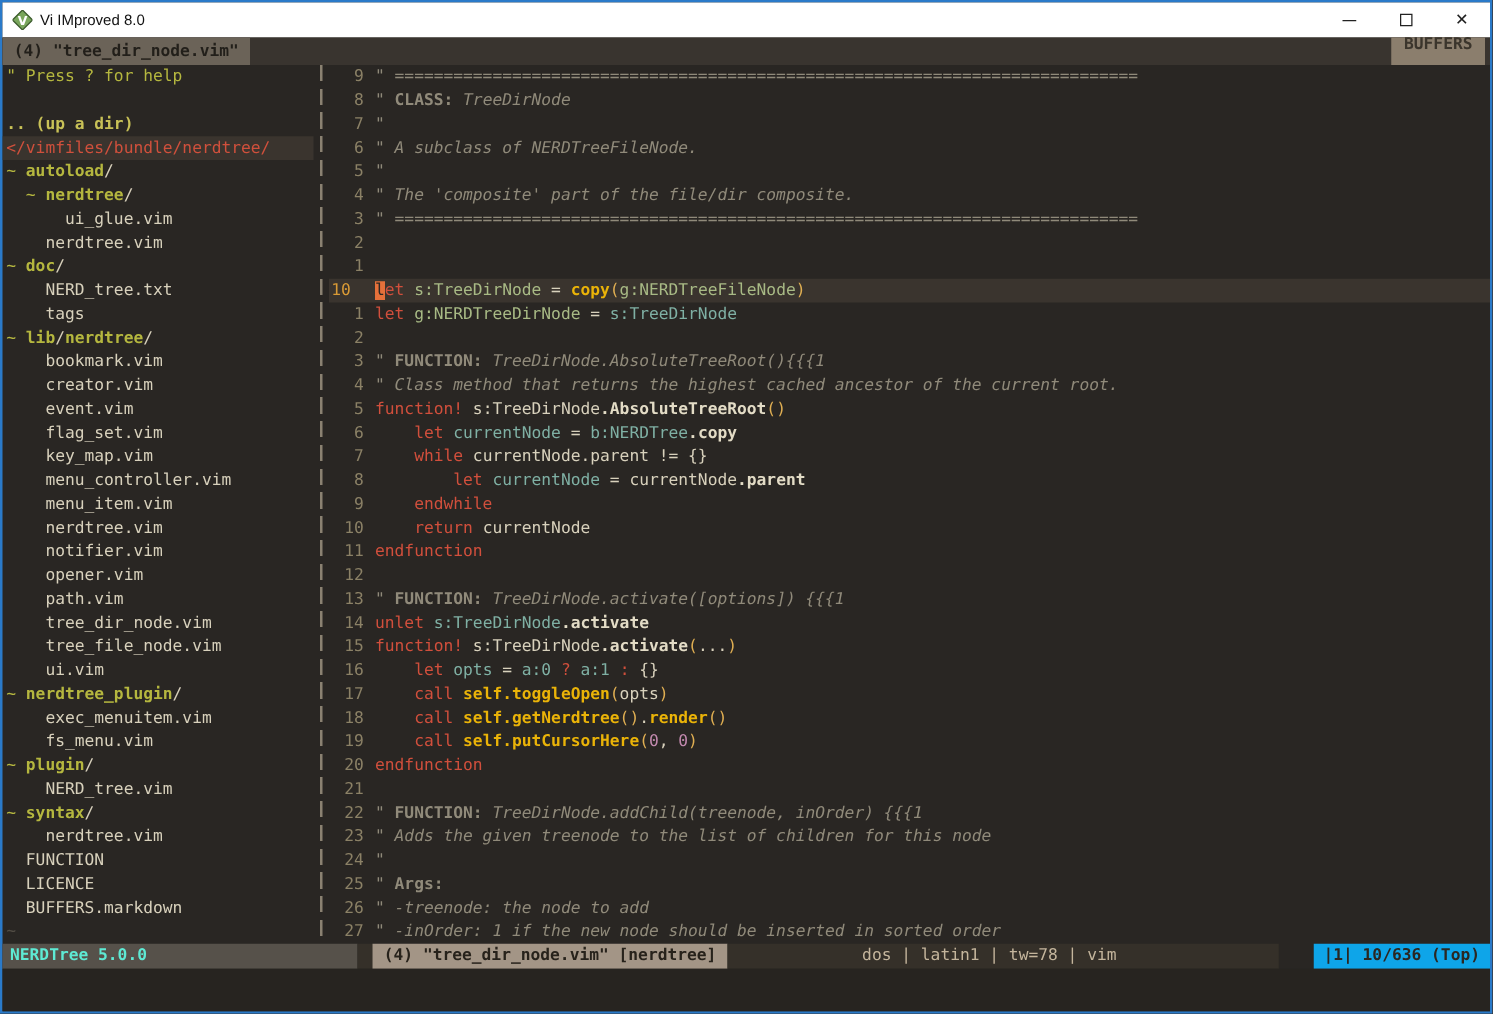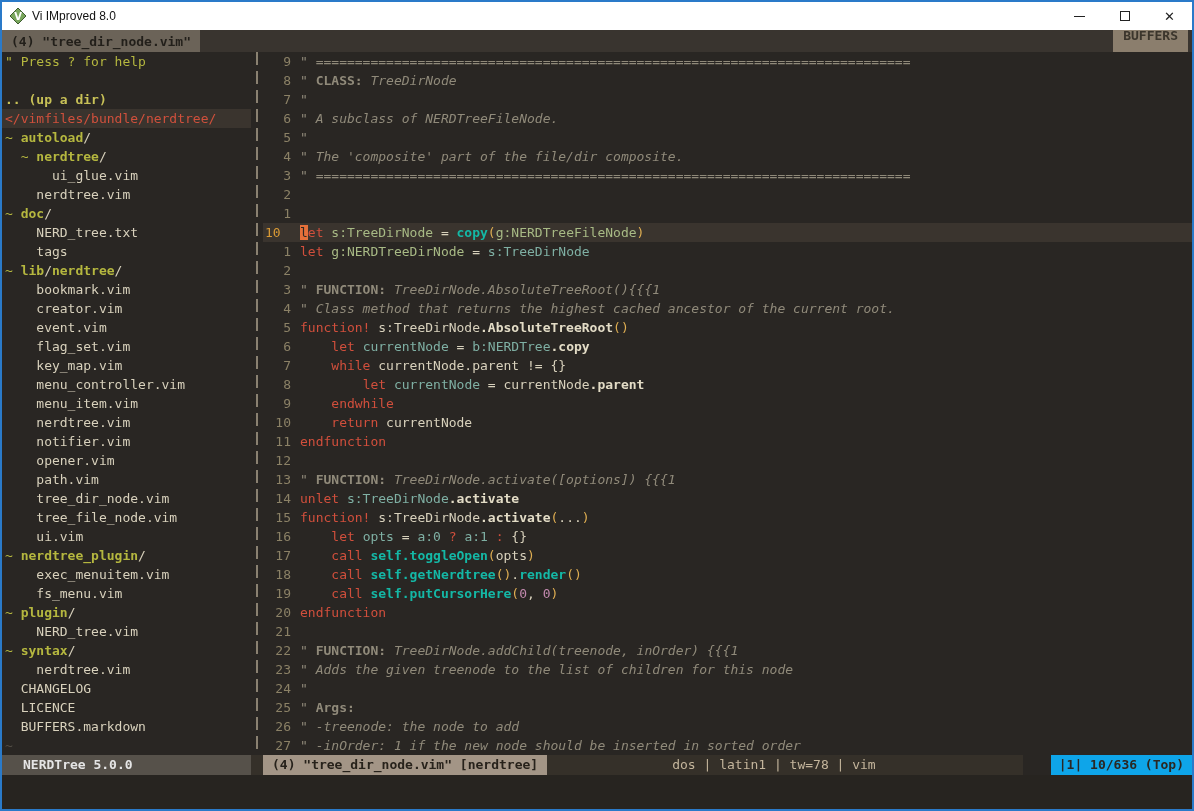--- a/index.html
+++ b/index.html
@@ -66,28 +66,28 @@
   .t-plain{ color: #d8d1bc; }
   .t-file { color: #d8d1bc; }
   .t-dim  { color: #514c44; }
   
   .t-cm  { color: #908a7a; font-style: italic; }
   .t-cmb { color: #908a7a; font-weight: bold; }
   .t-kw  { color: #d14f3c; }
   .t-fg  { color: #d8d1bc; }
   .t-grn { color: #a8ba85; }
   .t-teal{ color: #7fb0a4; }
-  .t-fn  { color: #14b8a6; font-weight: bold; }
+  .t-fn  { color: #eab308; font-weight: bold; }
   .t-par { color: #dfae52; }
   .t-num { color: #c289ae; }
   .t-mb  { color: #e3dcc6; font-weight: bold; }
   .t-cursor { background: #e5703a; color: #2c2824; }
   
   .statusline { height: 20px; display: flex; font-size: 13px; flex: 0 0 auto; line-height: 20px; }
-  .st-left { width: 249px; flex: 0 0 auto; background: #56514a; color: #e5e5e5; font-weight: bold; padding-left: 21px; white-space: pre; }
+  .st-left { width: 284px; flex: 0 0 auto; background: #56514a; color: #5eead4; font-weight: bold; padding-left: 6px; white-space: pre; }
   .st-gap { width: 12px; flex: 0 0 auto; background: #353029; }
   .st-buffer { background: #a39586; color: #27221b; font-weight: bold; padding: 0 9px; white-space: pre; }
   .st-dark { flex: 1; background: #353029; color: #c4b59c; text-align: center; padding-right: 22px; white-space: pre; }
   .st-pos { background: #0ea5e9; color: #2b2722; font-weight: bold; padding: 0 8px; white-space: pre; flex: 0 0 auto; margin-left: 28px; }
   
   .cmdline { flex: 1; background: #272420; }
 </style>
 </head>
 <body>
 
@@ -148,21 +148,21 @@
         <div class="row"><span class="t-file">    tree_dir_node.vim</span></div>
         <div class="row"><span class="t-file">    tree_file_node.vim</span></div>
         <div class="row"><span class="t-file">    ui.vim</span></div>
         <div class="row"><span class="t-dir">~ </span><span class="t-dirb">nerdtree_plugin</span><span class="t-plain">/</span></div>
         <div class="row"><span class="t-file">    exec_menuitem.vim</span></div>
         <div class="row"><span class="t-file">    fs_menu.vim</span></div>
         <div class="row"><span class="t-dir">~ </span><span class="t-dirb">plugin</span><span class="t-plain">/</span></div>
         <div class="row"><span class="t-file">    NERD_tree.vim</span></div>
         <div class="row"><span class="t-dir">~ </span><span class="t-dirb">syntax</span><span class="t-plain">/</span></div>
         <div class="row"><span class="t-file">    nerdtree.vim</span></div>
-        <div class="row"><span class="t-file">  CHANGELOG</span></div>
+        <div class="row"><span class="t-file">  FUNCTION</span></div>
         <div class="row"><span class="t-file">  LICENCE</span></div>
         <div class="row"><span class="t-file">  BUFFERS.markdown</span></div>
         <div class="row"><span class="t-dim">~</span></div>
       </div>
     <div class="vsep"></div>
     <div class="editor">
         <div class="row code-line"><div class="lnum">9</div><div class="code-text"><span class="t-cm">" ============================================================================</span></div></div>
         <div class="row code-line"><div class="lnum">8</div><div class="code-text"><span class="t-cm">" </span><span class="t-cmb">CLASS:</span><span class="t-cm"> TreeDirNode</span></div></div>
         <div class="row code-line"><div class="lnum">7</div><div class="code-text"><span class="t-cm">"</span></div></div>
         <div class="row code-line"><div class="lnum">6</div><div class="code-text"><span class="t-cm">" A subclass of NERDTreeFileNode.</span></div></div>

